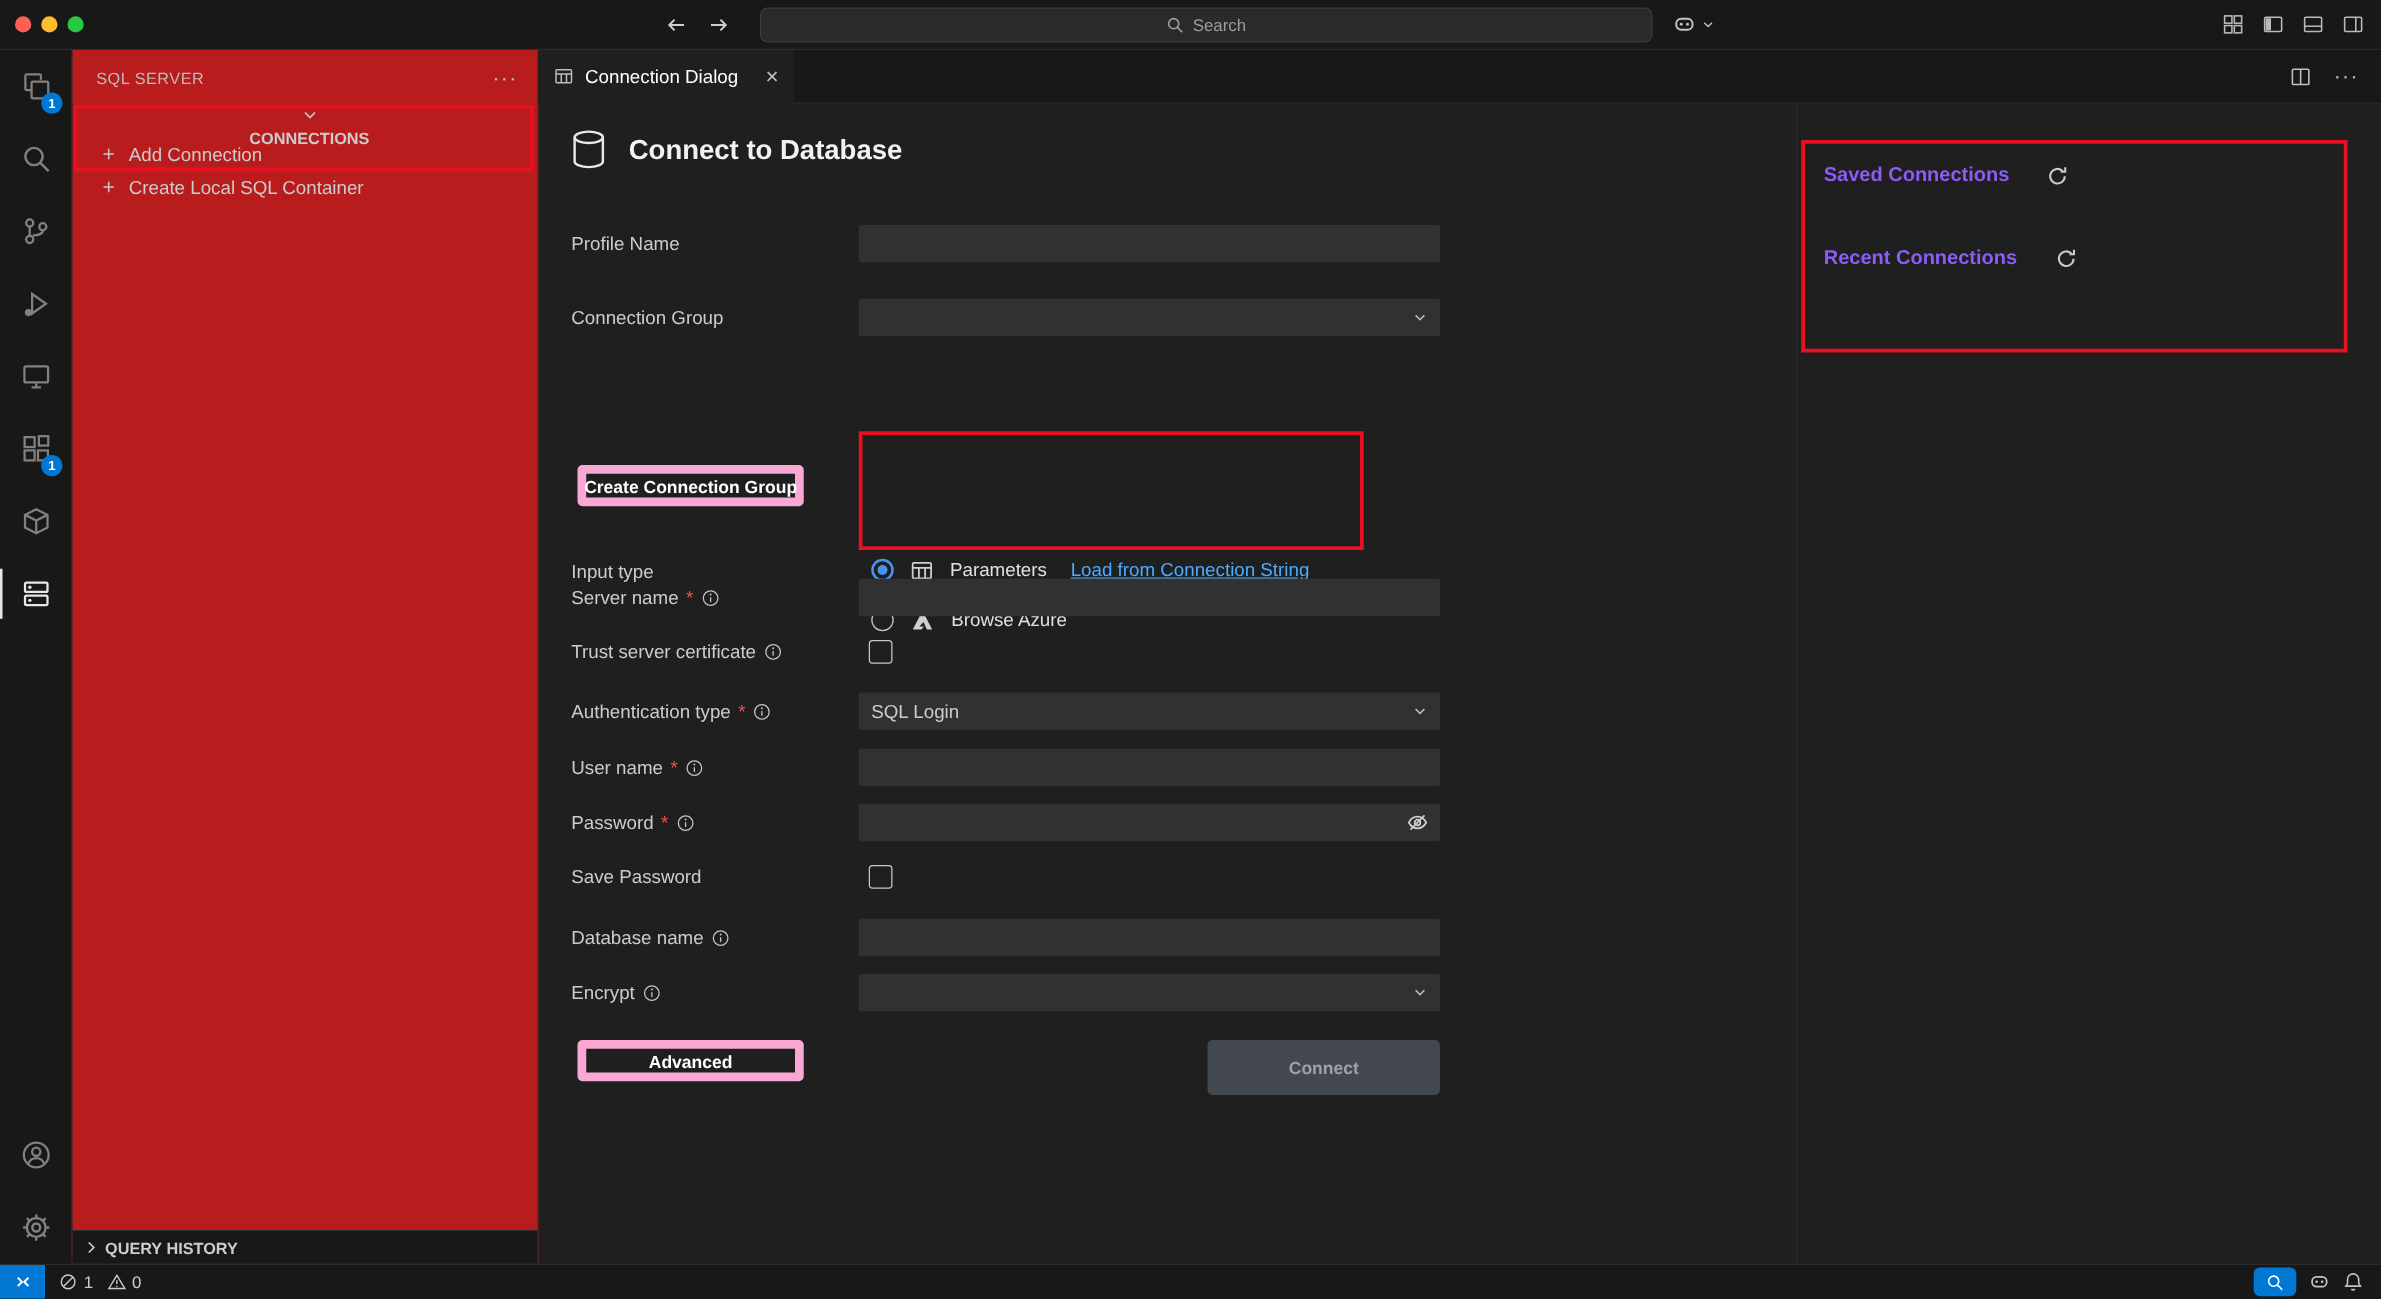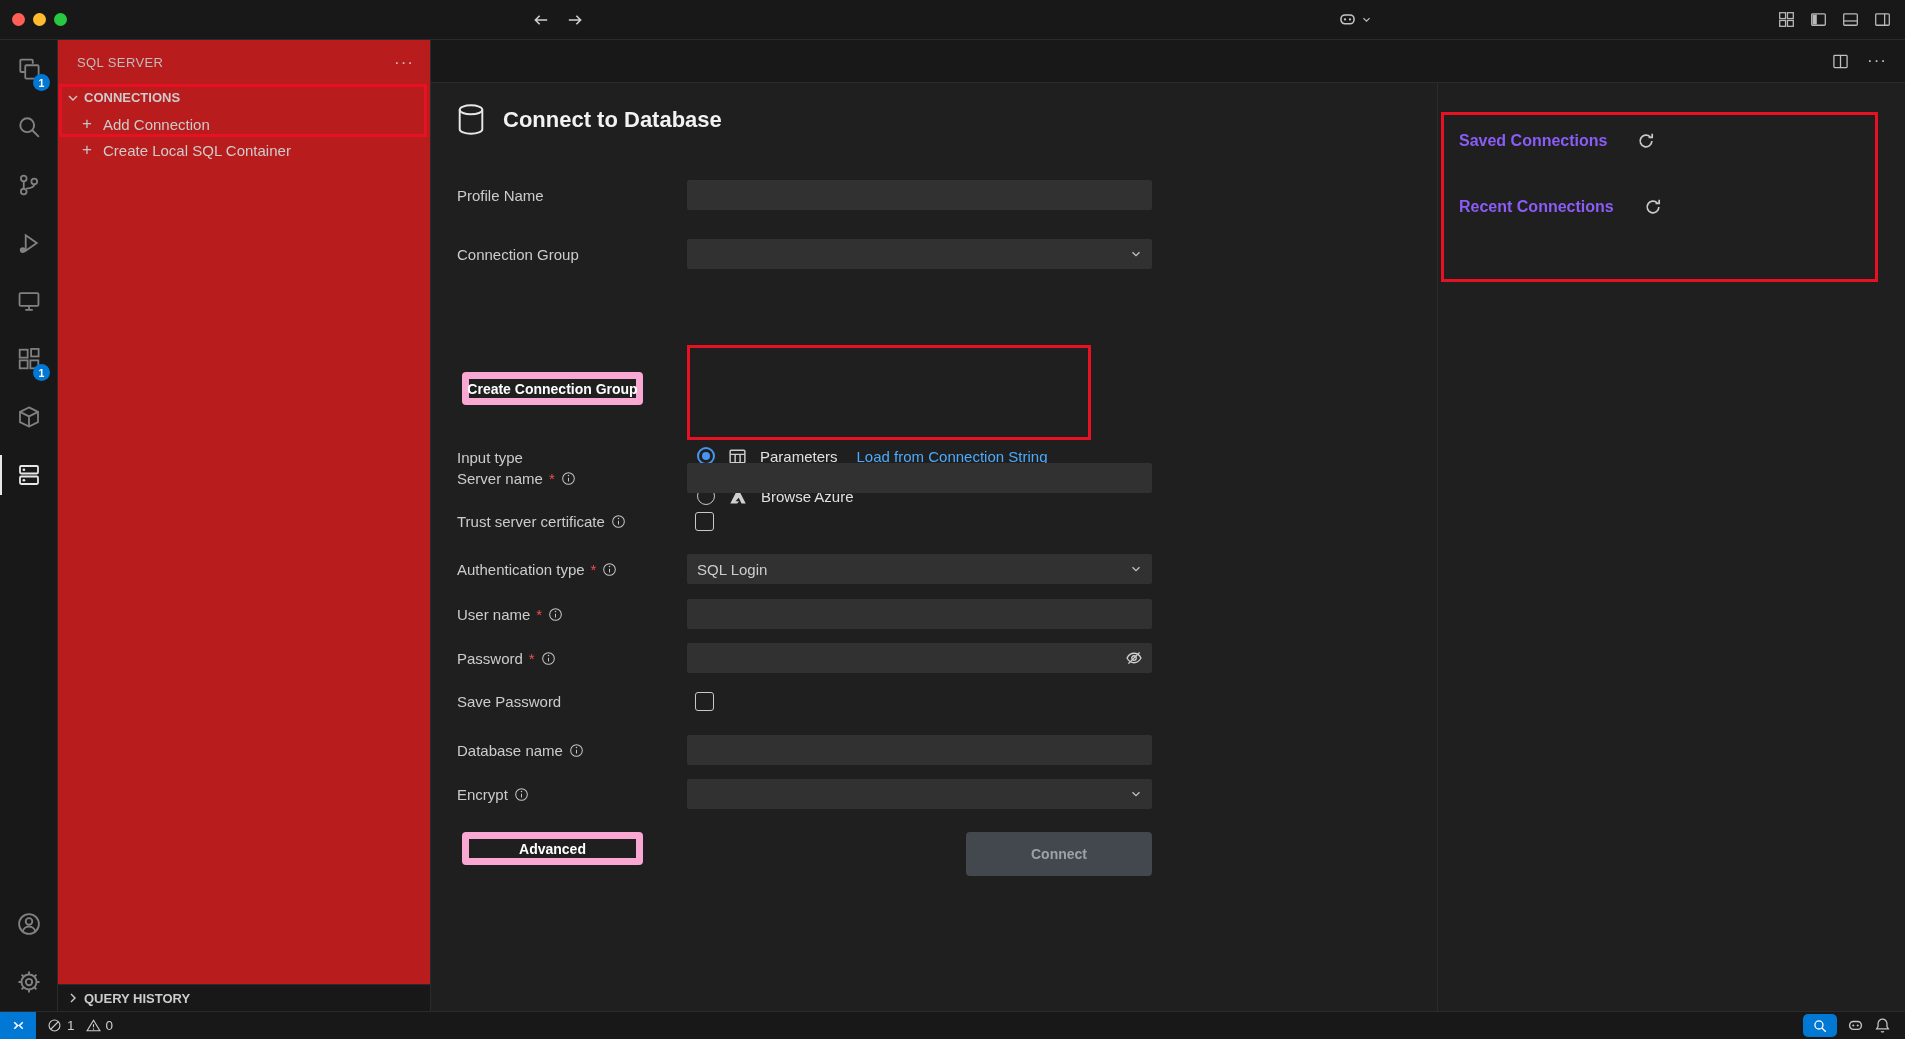--- a/index.html
+++ b/index.html
@@ -32,21 +32,21 @@
   .ab-item.active::before { content:""; position:absolute; left:0; top:9px; bottom:9px; width:2px; background:#e7e7e7; }
   .ab-badge { position:absolute; right:7px; bottom:7px; min-width:17px; height:17px; padding:0 3px; border-radius:9px; background:#0078d4; color:#fff;
               font-size:10.5px; display:flex; align-items:center; justify-content:center; font-weight:700; }
   .ab-spacer { flex:1; }
 
   
   .sidebar { width:373px; background:#b91c1c; border-right:1px solid #2b2b2b; position:relative; }
   .sb-header { height:44px; display:flex; align-items:center; justify-content:space-between; padding:0 16px 0 19px; }
   .sb-title { font-size:13px; color:#bdbdbd; letter-spacing:.4px; }
   .sb-more { color:#c0c0c0; font-size:17px; letter-spacing:1px; line-height:1; cursor:default; }
-  .sb-section { height:27px; display:flex; align-items:center; gap:3px; padding-left:7px; font-size:13px; font-weight:700; color:#cccccc; }
+  .sb-section { height:27px; display:flex; align-items:center; gap:3px; padding-left:7px; font-size:13px; font-weight:700; color:#cccccc;flex-direction:column; }
   .sb-item { height:26px; display:flex; align-items:center; gap:9px; padding-left:22px; font-size:15px; color:#cccccc; }
   .sb-plus { font-size:17px; color:#c5c5c5; width:14px; text-align:center; }
   .sb-bottom { position:absolute; left:0; right:0; bottom:0; height:27px; border-top:1px solid #2b2b2b; display:flex; align-items:center; gap:3px;
                padding-left:7px; font-size:13px; font-weight:700; color:#cccccc; background:#181818; }
 
   
   .editor { flex:1; min-width:0; display:flex; flex-direction:column; background:#1f1f1f; }
   .tabbar { height:43px; background:#181818; border-bottom:1px solid #2b2b2b; display:flex; align-items:stretch; position:relative; }
   .tab { width:204px; display:flex; align-items:center; gap:9px; padding:0 12px; background:#1f1f1f; color:#ffffff; font-size:15px;
          box-shadow:0 1px 0 #1f1f1f; }
@@ -118,20 +118,29 @@
         <svg width="18" height="18" viewBox="0 0 16 16" fill="none" stroke="currentColor" stroke-width="1.4">
             <path d="M13.5 8H3.2M6.8 4.2 3 8l3.8 3.8"></path>
           </svg>
       </span>
       <span>
         <svg width="18" height="18" viewBox="0 0 16 16" fill="none" stroke="currentColor" stroke-width="1.4">
             <path d="M2.5 8h10.3M9.2 4.2 13 8l-3.8 3.8"></path>
           </svg>
       </span>
     </div>
+    <div class="searchbox">
+      <span>
+        <svg width="14" height="14" viewBox="0 0 16 16" fill="none" stroke="currentColor" stroke-width="1.5">
+            <circle cx="6.8" cy="6.8" r="4.6"></circle>
+            <path d="M10.2 10.2 14.6 14.6"></path>
+          </svg>
+      </span>
+      <span>Search</span>
+    </div>
     <div class="copilot-menu">
       <span>
         <svg width="19" height="19" viewBox="0 0 16 16" fill="none" stroke="currentColor" stroke-width="1.3">
             <rect x="2.5" y="4.2" width="11" height="7.4" rx="3.4"></rect>
             <circle cx="5.9" cy="7.9" r="0.95" fill="currentColor" stroke="none"></circle>
             <circle cx="10.1" cy="7.9" r="0.95" fill="currentColor" stroke="none"></circle>
           </svg>
       </span>
       <span>
         <svg width="11" height="11" viewBox="0 0 16 16" fill="none" stroke="currentColor" stroke-width="1.6">
@@ -291,20 +300,30 @@
           <svg width="16" height="16" viewBox="0 0 16 16" fill="none" stroke="currentColor" stroke-width="1.4">
               <path d="M6 4 10 8 6 12"></path>
             </svg>
         </span>
         <span>QUERY HISTORY</span>
       </div>
     </aside>
 
     <section class="editor">
       <div class="tabbar">
+        <div class="tab">
+          <span>
+            <svg width="16" height="16" viewBox="0 0 16 16" fill="none" stroke="#bdbdbd" stroke-width="1.2">
+                <rect x="1.8" y="2.8" width="12.4" height="10.4" rx="0.8"></rect>
+                <path d="M1.8 6.2h12.4M6 6.2v7M10.2 6.2v7"></path>
+              </svg>
+          </span>
+          <span>Connection Dialog</span>
+          <span class="tab-close">×</span>
+        </div>
         <div class="editor-actions">
           <span>
             <svg width="17" height="17" viewBox="0 0 16 16" fill="none" stroke="currentColor" stroke-width="1.2">
                 <rect x="1.8" y="2.3" width="12.4" height="11.4" rx="0.8"></rect>
                 <path d="M8 2.3v11.4"></path>
               </svg>
           </span>
           <span class="ea-more">···</span>
         </div>
       </div>

